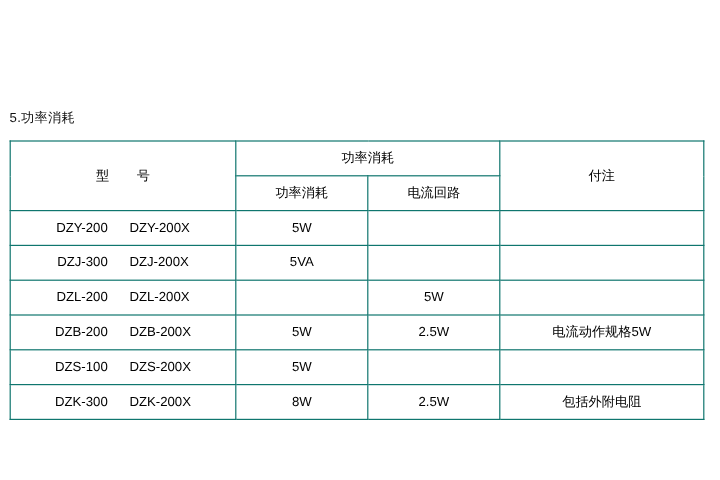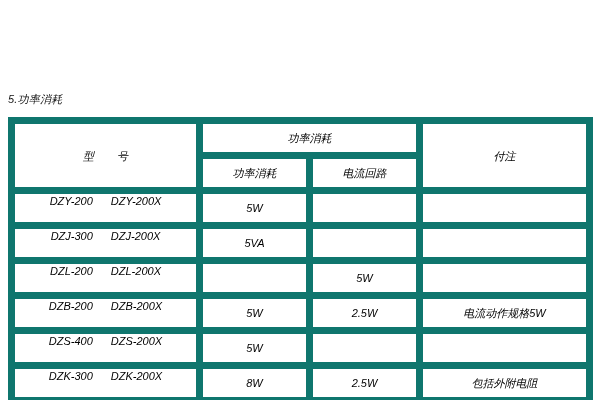--- a/index.html
+++ b/index.html
@@ -12,21 +12,20 @@
     background: #ffffff;
     font-family: "Liberation Sans", sans-serif;
     color: #000000;
     overflow: hidden;
   }
   .page {
     position: relative;
     width: 600px;
     height: 344px;
     box-sizing: border-box;
-    font-style: italic;
   }
   .section-title {
     position: absolute;
     left: 8px;
     top: 92px;
     font-size: 11px;
     line-height: 14px;
     color: #111;
     letter-spacing: 0.2px;
   }
@@ -37,36 +36,37 @@
     width: 578px;
   }
   table.spec {
     border-collapse: collapse;
     width: 578px;
     table-layout: fixed;
     font-size: 11px;
     color: #000;
   }
   table.spec td, table.spec th {
-    border: 7px solid #0f766e;
+    border: 1px solid #0f766e;
     text-align: center;
     vertical-align: middle;
     font-weight: normal;
     padding: 0;
     height: 28px;
     line-height: 14px;
   }
   .col-model { width: 188px; }
   .col-volt  { width: 110px; }
   .col-curr  { width: 110px; }
   .col-note  { width: 170px; }
 
   .model-cell {
     display: flex;
     justify-content: center;
+    align-items: center;
     gap: 18px;
     height: 28px;
   }
   .model-a, .model-b {
     white-space: nowrap;
   }
   .hdr-model {
     letter-spacing: 6px;
     padding-left: 6px;
   }
@@ -144,21 +144,21 @@
             </div>
           </td>
           <td>5W</td>
           <td>2.5W</td>
           <td>电流动作规格5W</td>
         </tr>
 
         <tr>
           <td>
             <div class="model-cell">
-              <span class="model-a">DZS-400</span>
+              <span class="model-a">DZS-100</span>
               <span class="model-b">DZS-200X</span>
             </div>
           </td>
           <td>5W</td>
           <td class="empty-cell"></td>
           <td class="empty-cell"></td>
         </tr>
 
         <tr>
           <td>

